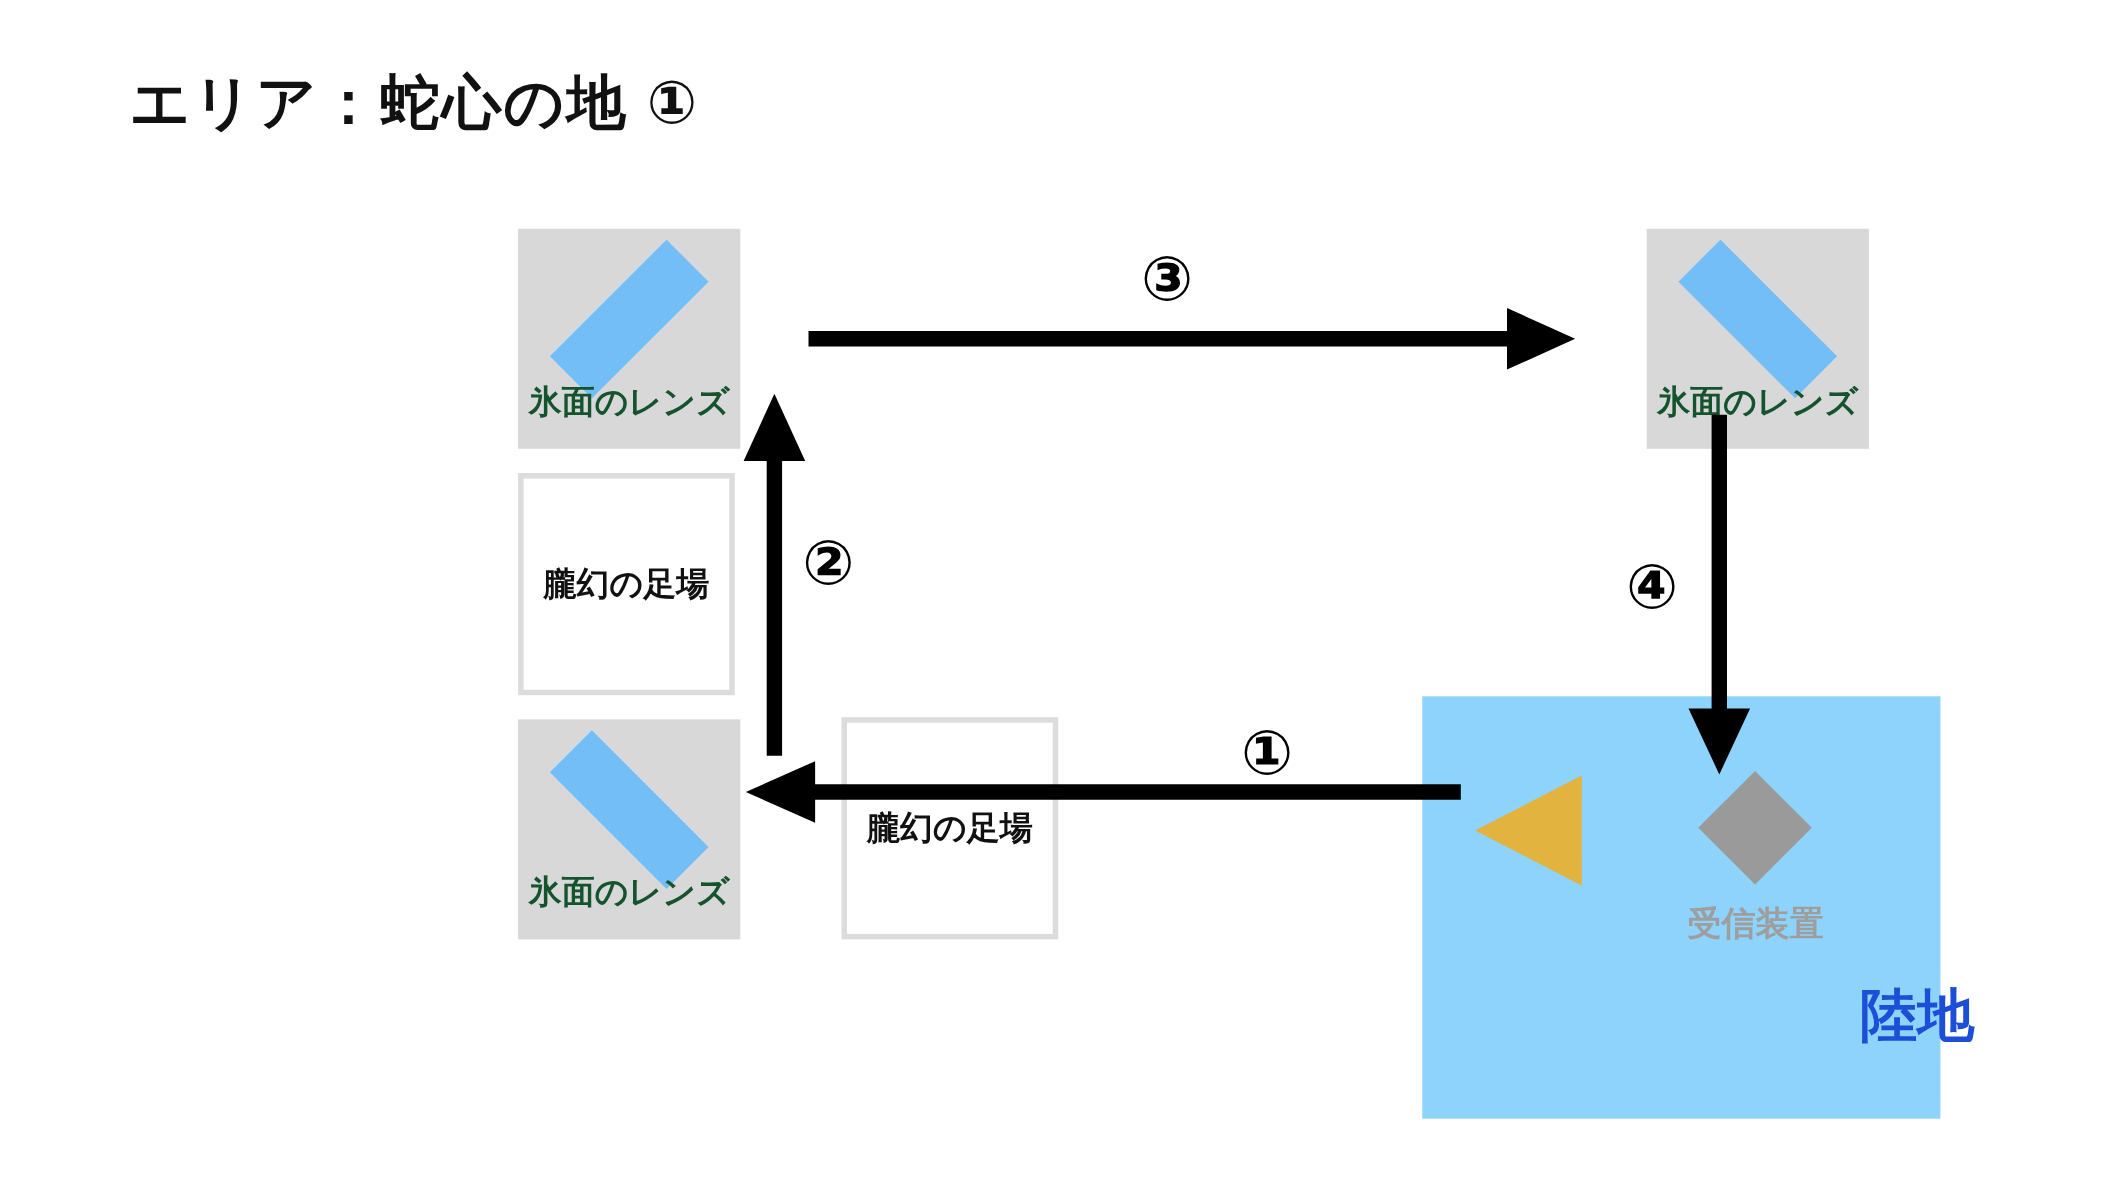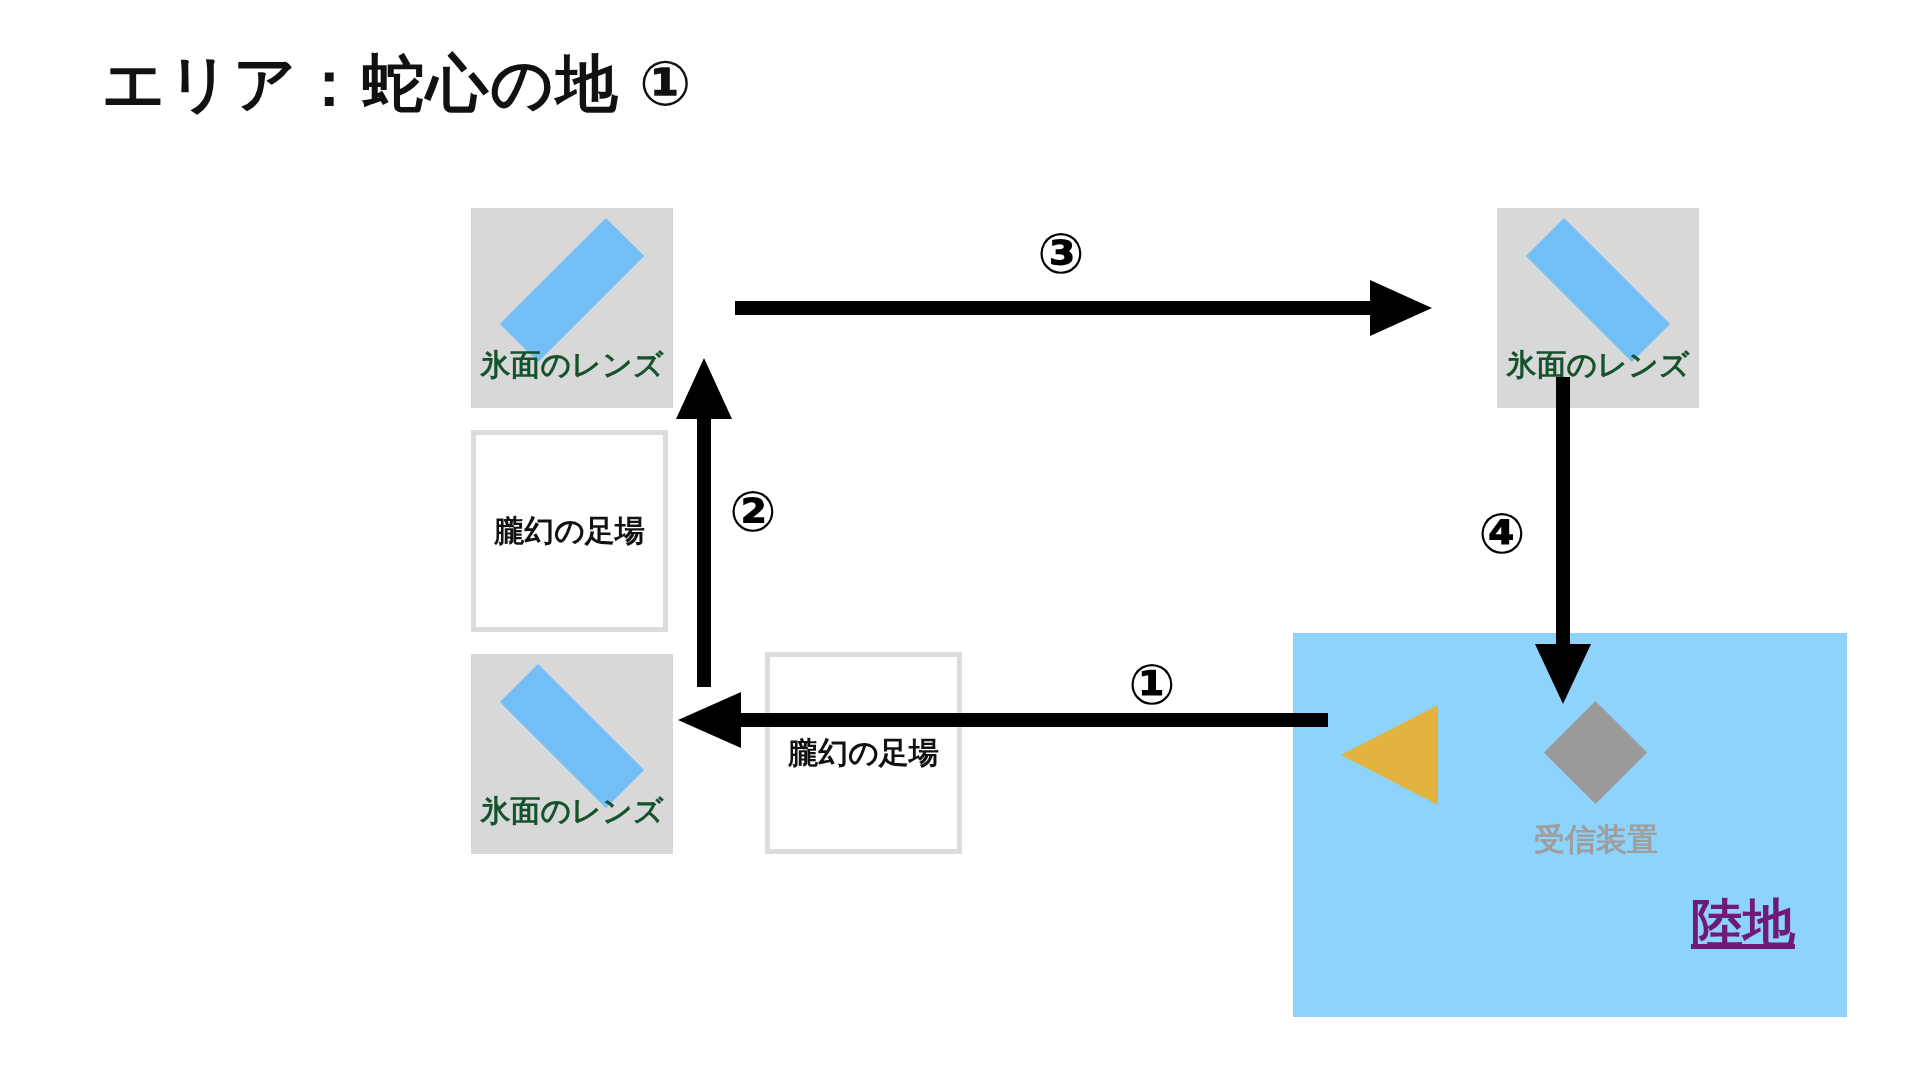--- a/index.html
+++ b/index.html
@@ -6,22 +6,22 @@
   html,body{margin:0;padding:0;background:#ffffff;}
   .canvas{
     position:relative;
     width:1920px;height:1080px;
     overflow:hidden;
     background:#ffffff;
     font-family:"Liberation Sans","DejaVu Sans",sans-serif;
   }
   .title{
     position:absolute;left:102px;top:42px;
-    margin:0;
-    font-size:62px;font-weight:bold;color:#111111;
+    margin:16px;
+    font-size:54px;font-weight:bold;color:#111111;
     letter-spacing:2px;
   }
   
   .panel{position:absolute;box-sizing:border-box;}
   .lens{
     width:202px;height:200px;
     background:#d8d8d8;
   }
   .lens-bar{
     position:absolute;left:101px;top:82px;
@@ -42,21 +42,21 @@
     border:5px solid #dcdcdc;
     display:flex;align-items:center;justify-content:center;
   }
   .pad-label{
     font-size:30px;font-weight:bold;color:#111111;
     white-space:nowrap;
   }
   
   .land{
     position:absolute;left:1293px;top:633px;
-    width:554px;height:384px;
+    width:471px;height:384px;
     background:#8dd3fc;
   }
   .beacon-triangle{
     position:absolute;left:48px;top:72px;
     width:0;height:0;
     border-top:50px solid transparent;
     border-bottom:50px solid transparent;
     border-right:97px solid #e2b33e;
   }
   .receiver-diamond{
@@ -66,23 +66,22 @@
     transform:rotate(45deg);
   }
   .receiver-label{
     position:absolute;left:203px;top:186px;
     width:200px;text-align:center;
     font-size:31px;font-weight:bold;color:#9e9e9e;
     white-space:nowrap;
   }
   .land-label{
     position:absolute;left:398px;top:256px;
-    font-size:52px;font-weight:bold;color:#701a75;
+    font-size:52px;font-weight:bold;color:#1d4ed8;
     white-space:nowrap;
-    text-decoration:underline;
   }
   
   .arrow-layer{
     position:absolute;left:0;top:0;width:1920px;height:1080px;
     z-index:5;pointer-events:none;
   }
   .arrow-layer line{stroke:#000000;stroke-width:14;}
   .arrow-layer polygon{fill:#000000;}
   
   .step{

